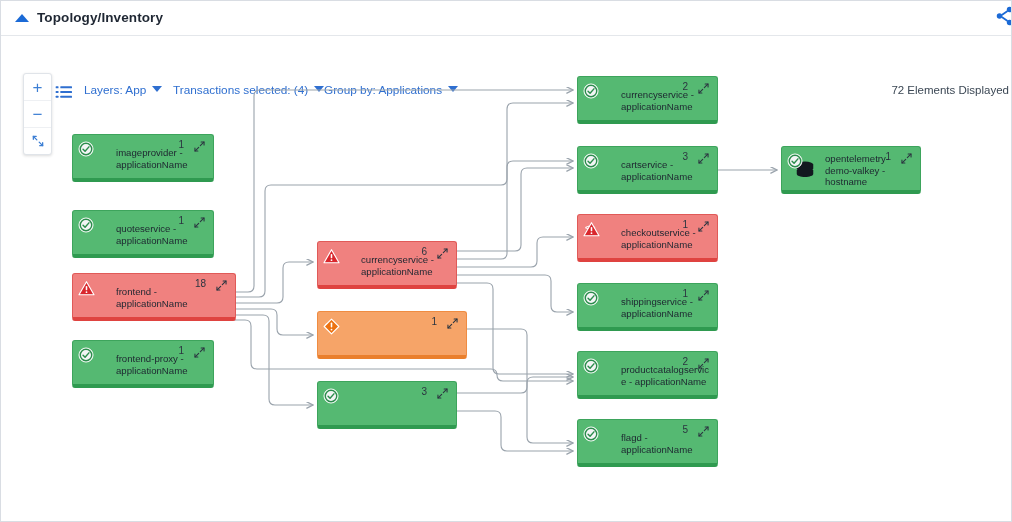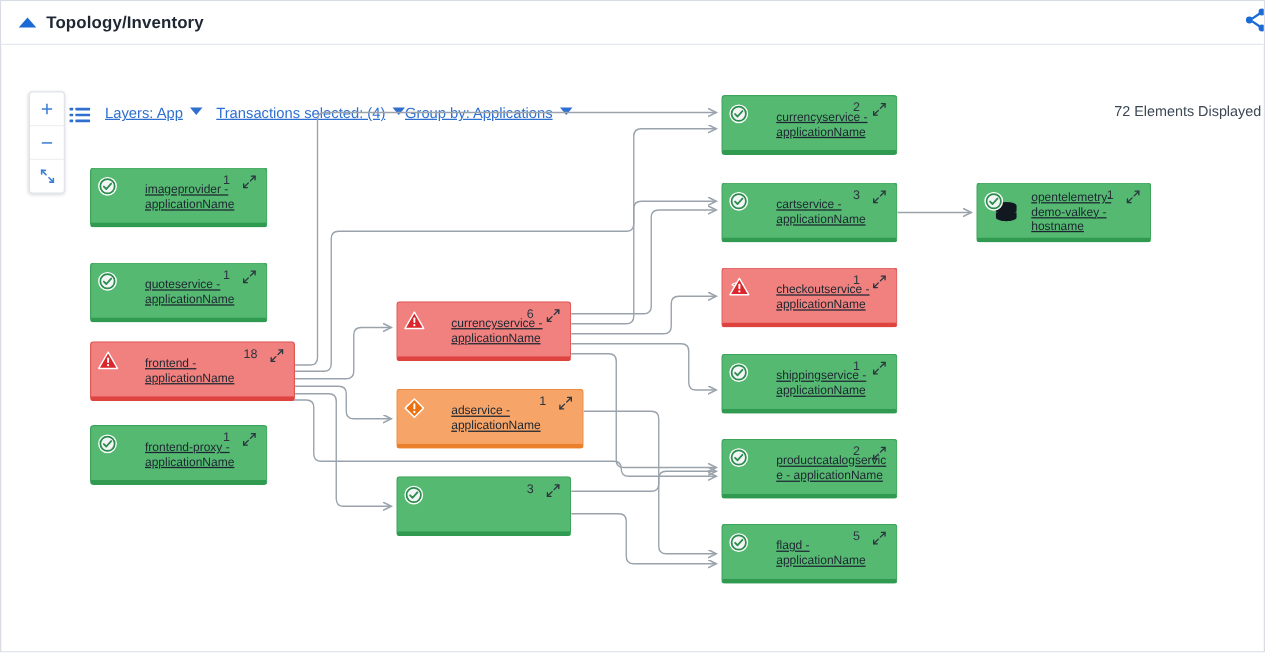--- a/index.html
+++ b/index.html
@@ -74,21 +74,20 @@
   .tb-share { left: 25px; }
   .tb-list  { left: 53px; }
 
   .tb-menu {
     position: absolute;
     top: 47px;
     font-size: 11.8px;
     color: #2f6fd0;
     cursor: pointer;
     white-space: nowrap;
-    text-decoration: underline;
   }
   .tb-menu .caret {
     display: inline-block;
     margin-left: 6px;
     width: 0; height: 0;
     border-left: 5px solid transparent;
     border-right: 5px solid transparent;
     border-top: 6px solid #2f6fd0;
     vertical-align: 2px;
   }
@@ -175,21 +174,20 @@
   .node .label {
     position: absolute;
     left: 44px;
     top: 50%;
     transform: translateY(-50%);
     right: 7px;
     font-size: 9.6px;
     line-height: 11.5px;
     color: #1d2630;
     word-break: break-word;
-    text-decoration: underline;
   }
 
   
   .node .svcicon {
     position: absolute;
     left: 13px;
     top: 50%;
     transform: translateY(-50%);
     width: 22px; height: 22px;
   }
@@ -428,21 +426,20 @@
               <path d="M15 3.6 H20.4 V9"></path>
               <path d="M10.5 13.5 L4 20"></path>
               <path d="M9 20.4 H3.6 V15"></path>
             </svg></div>
           <div class="svcicon"><span class="ic-code"></span></div>
           <div class="badge"><svg viewBox="0 0 24 24" width="17" height="17">
               <path d="M12 1.6 L22.4 12 L12 22.4 L1.6 12 Z" fill="#ec7211" stroke="#ffffff" stroke-width="1.6" stroke-linejoin="round"></path>
               <rect x="10.9" y="6.4" width="2.2" height="7" rx="1" fill="#ffffff"></rect>
               <circle cx="12" cy="16.4" r="1.3" fill="#ffffff"></circle>
             </svg></div>
-          <div class="label">adservice - applicationName</div>
         </div>
         <div class="node green" style="left: 316px; top: 310px; width: 140px; height: 48px;">
           <div class="body"></div>
           <div class="count">3</div>
           <div class="expand"><svg viewBox="0 0 24 24" width="13" height="13" fill="none" stroke="currentColor" stroke-width="2" stroke-linecap="round">
               <path d="M13.5 10.5 L20 4"></path>
               <path d="M15 3.6 H20.4 V9"></path>
               <path d="M10.5 13.5 L4 20"></path>
               <path d="M9 20.4 H3.6 V15"></path>
             </svg></div>

